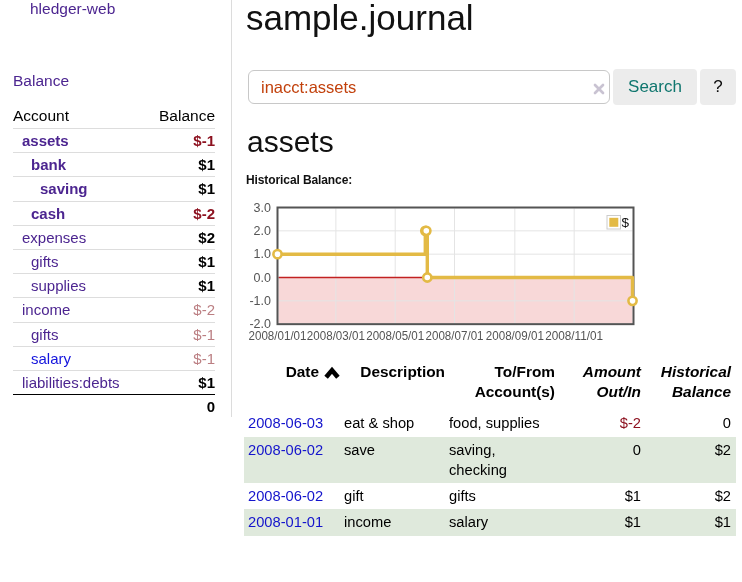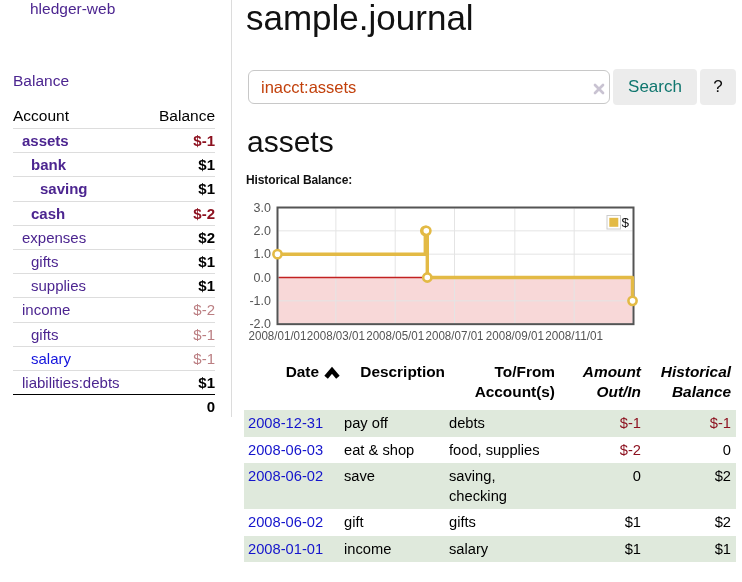--- a/index.html
+++ b/index.html
@@ -194,27 +194,20 @@
       <th><span>Date</span><svg id="date-sort-caret" width="16" height="13" viewBox="0 0 16 13">
             <path d="M2.1 11.2 L8 4.2 L13.9 11.2" fill="none" stroke="#000" stroke-width="4.6"></path>
           </svg></th>
       <th><span>Description</span></th>
       <th><span>To/From</span><br><span>Account(s)</span></th>
       <th class="num"><span>Amount</span><br><span>Out/In</span></th>
       <th class="num"><span>Historical</span><br><span>Balance</span></th>
     </tr>
   </thead>
   <tbody id="register-tbody">
-      <tr class="odd">
-        <td><a href="#" class="date-link">2008-12-31</a></td>
-        <td>pay off</td>
-        <td>debts</td>
-        <td class="num amt-neg">$-1</td>
-        <td class="num amt-neg">$-1</td>
-      </tr>
       <tr>
         <td><a href="#" class="date-link">2008-06-03</a></td>
         <td>eat &amp; shop</td>
         <td>food, supplies</td>
         <td class="num amt-neg">$-2</td>
         <td class="num">0</td>
       </tr>
       <tr class="odd">
         <td><a href="#" class="date-link">2008-06-02</a></td>
         <td>save</td>

